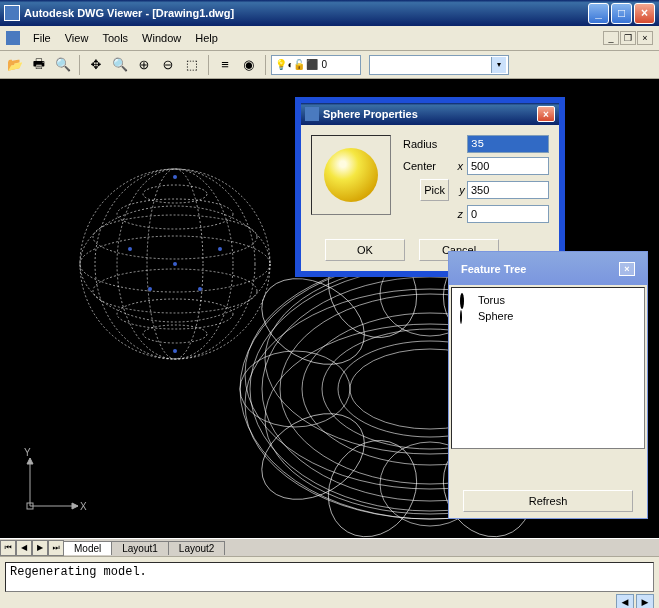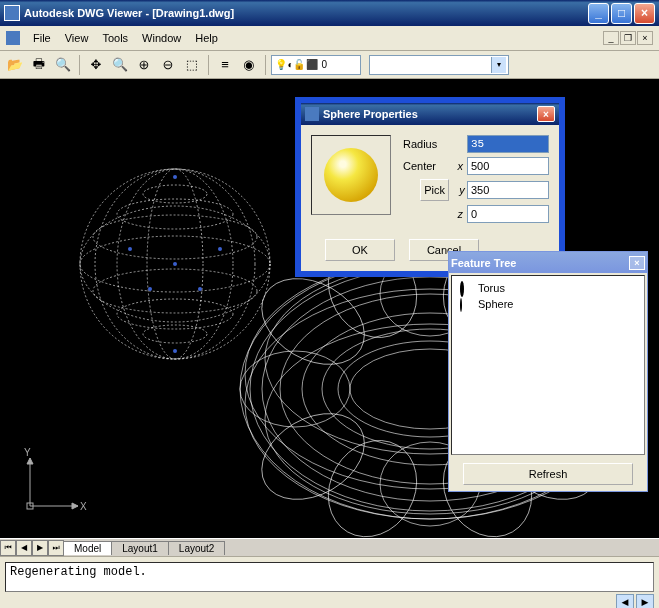--- a/index.html
+++ b/index.html
@@ -40,31 +40,31 @@
 .sphere-preview { width: 80px; height: 80px; border: 1px inset #808080; background: #ece9d8; display: flex; align-items: center; justify-content: center; float: left; margin-right: 10px; }
 .sphere-ball { width: 54px; height: 54px; border-radius: 50%; background: radial-gradient(circle at 35% 30%, #fffce0 6%, #f5e742 30%, #d4a000 80%); }
 .prop-rows { margin-left: 92px; }
 .prop-row { display: flex; align-items: center; margin-bottom: 4px; font-size: 11px; }
 .prop-label { width: 52px; }
 .prop-sub { width: 14px; font-style: italic; text-align: center; }
 .prop-input { width: 82px; height: 18px; border: 1px solid #7f9db9; background: white; padding: 0 3px; font-size: 11px; }
 .prop-input.sel { background: #316ac5; color: white; font-family: Liberation Mono, monospace; }
 .pick-btn { width: 40px; height: 22px; background: #ece9d8; border: 1px outset #fff; font-size: 11px; cursor: pointer; }
 .dlg-buttons { clear: both; padding-top: 12px; display: flex; gap: 14px; justify-content: flex-start; padding-left: 14px; }
-.dlg-btn { width: 70px; height: 22px; background: #ece9d8; border: 1px outset #fff; font-size: 11px; cursor: pointer; }
+.dlg-btn { width: 80px; height: 22px; background: #ece9d8; border: 1px outset #fff; font-size: 11px; cursor: pointer; }
 .feature-tree { position: absolute; width: 200px; background: #ece9d8; border: 1px solid #7a96df; }
-.ft-title { height: 21px; background: linear-gradient(to bottom, #8ba8e0, #7a96df); color: white; display: flex; align-items: center; padding: 0 2px; font-size: 11px; font-weight: bold; }
+.ft-title { height: 33px; background: linear-gradient(to bottom, #8ba8e0, #7a96df); color: white; display: flex; align-items: center; padding: 0 12px; font-size: 11px; font-weight: bold; }
 .ft-close { margin-left: auto; width: 16px; height: 14px; background: rgba(255,255,255,0.3); border: 1px solid #fff; color: white; font-size: 9px; display: flex; align-items: center; justify-content: center; cursor: pointer; }
-.ft-body { background: white; height: 180px; padding: 4px; border: 1px inset #808080; margin: 2px; }
+.ft-body { background: white; height: 162px; padding: 4px; border: 1px inset #808080; margin: 2px; }
 .ft-item { padding: 2px 4px; display: flex; align-items: center; gap: 4px; cursor: pointer; font-size: 11px; }
 .ft-icon { width: 14px; height: 10px; display: inline-block; }
 .ft-torus { border: 2px solid #000; border-radius: 50%; width: 14px; height: 8px; }
 .ft-sphere { border: 1px solid #000; border-radius: 50%; width: 11px; height: 11px; background: radial-gradient(circle at 35% 30%, #fff, #888); }
 .ft-footer { padding: 6px; text-align: center; }
-.ft-refresh { width: 170px; height: 22px; background: #ece9d8; border: 1px outset #fff; font-size: 11px; cursor: pointer; }
+.ft-refresh { width: 170px; height: 22px; background: #ece9d8; border: 1px outset #fff; font-size: 11px; cursor: pointer; margin-top: 33px; }
 svg.wireframe { position: absolute; }
 </style>
 </head>
 <body>
 
 <div class="titlebar">
   <div class="titlebar-icon"></div>
   <div class="titlebar-text">Autodesk DWG Viewer - [Drawing1.dwg]</div>
   <div class="winbtns">
     <div class="winbtn">_</div>

